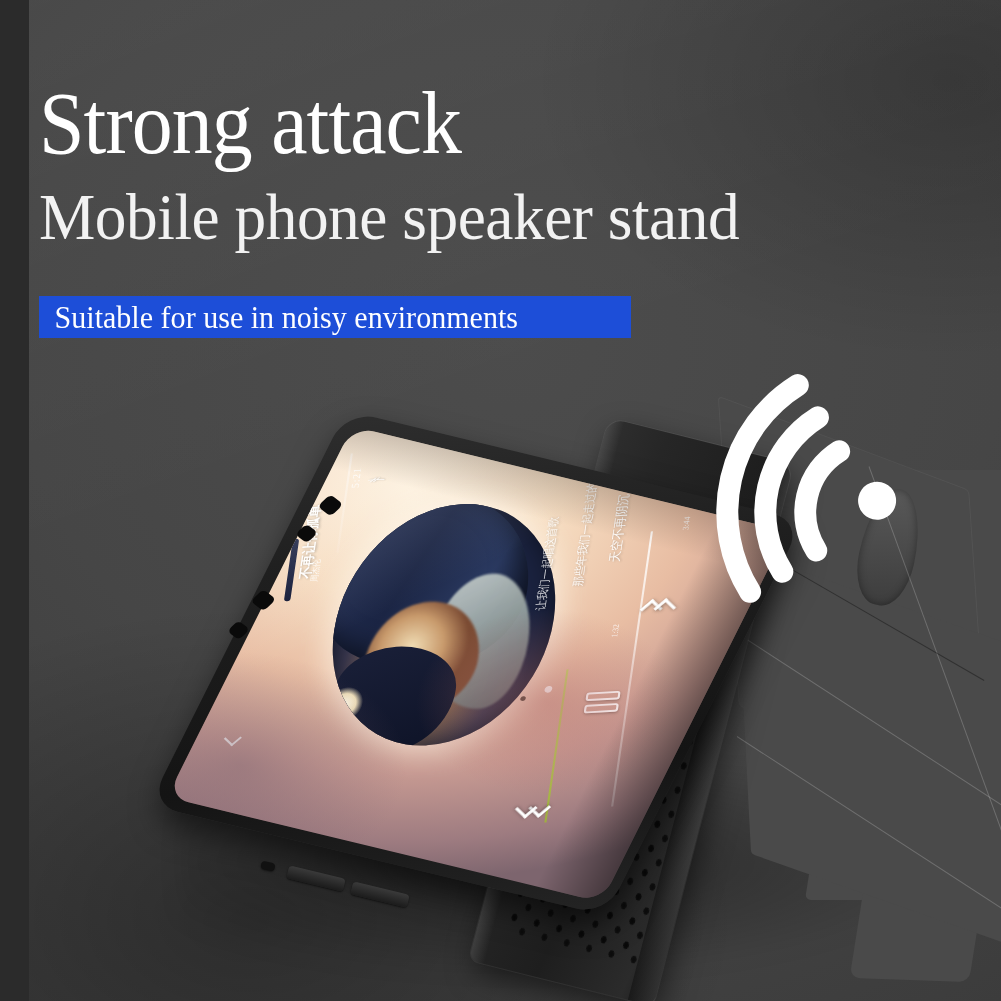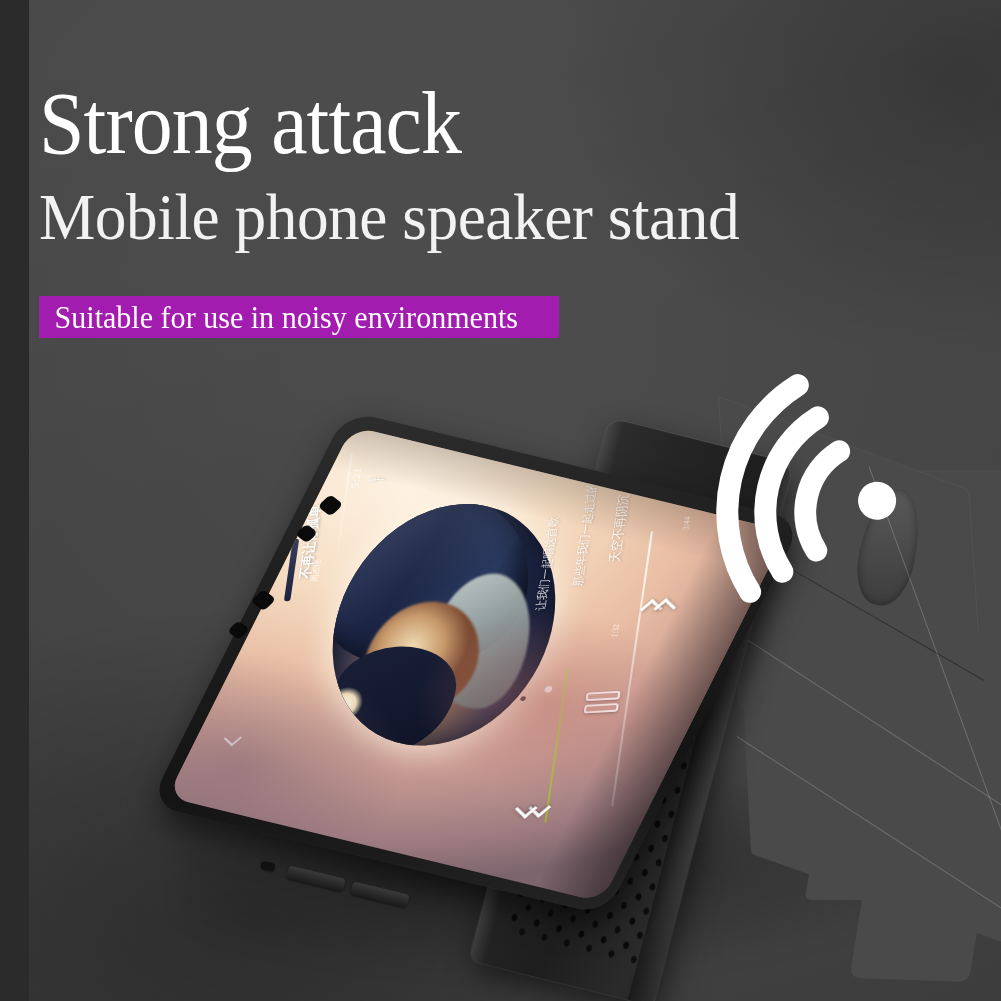--- a/index.html
+++ b/index.html
@@ -41,22 +41,22 @@
     position:absolute;left:10px;top:184px;
     color:#f2f2f2;
     font-size:66px;line-height:1.0;
     font-weight:400;
     letter-spacing:-.5px;
     transform:scaleX(.96);transform-origin:left top;
     white-space:nowrap;
   }
   .red-banner{
     position:absolute;left:10px;top:296px;
-    width:520px;height:42px;
-    background:#a21caf;
+    width:592px;height:42px;
+    background:#1d4ed8;
     display:flex;align-items:center;
   }
   .red-banner span{
     color:#ffffff;
     font-size:31px;line-height:1;
     padding-left:16px;
     transform:scaleX(.97);transform-origin:left center;
     white-space:nowrap;
   }
 

